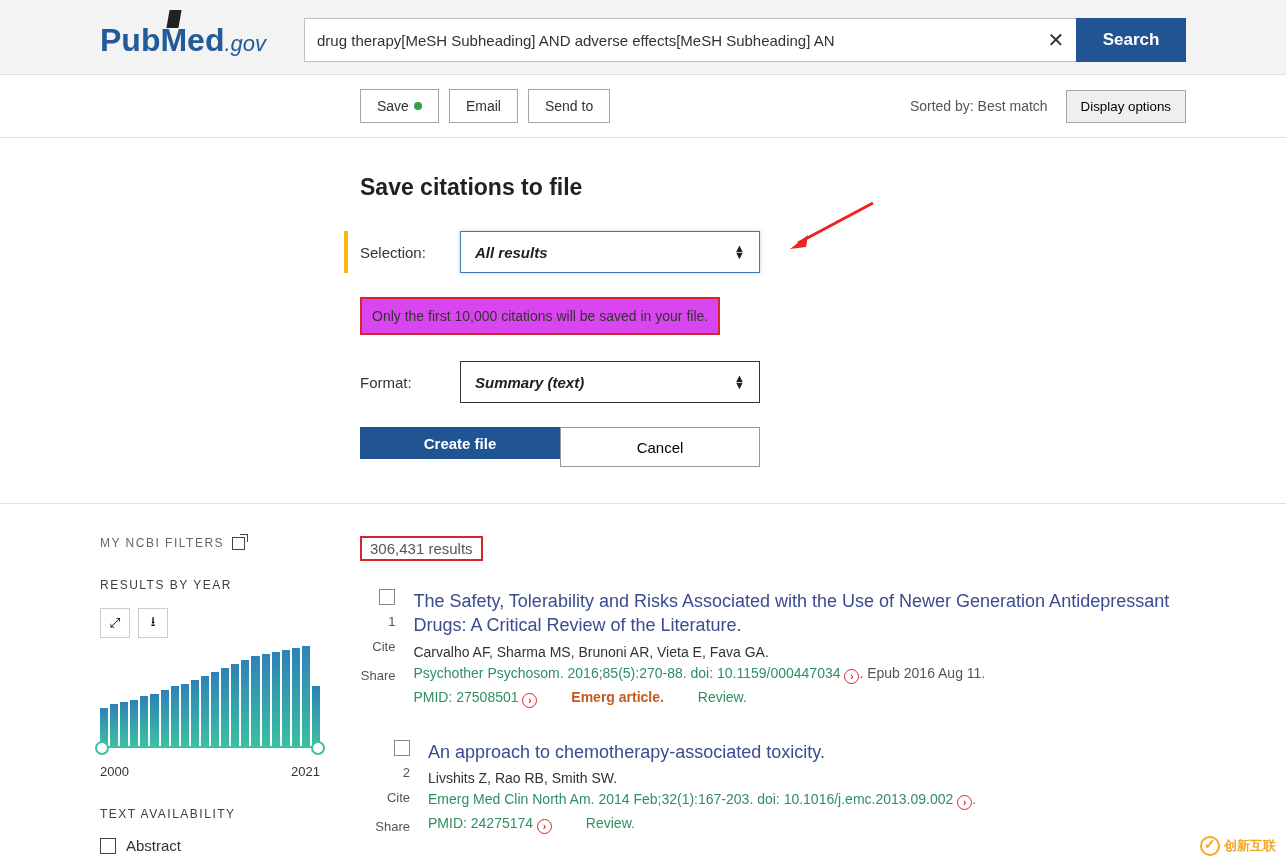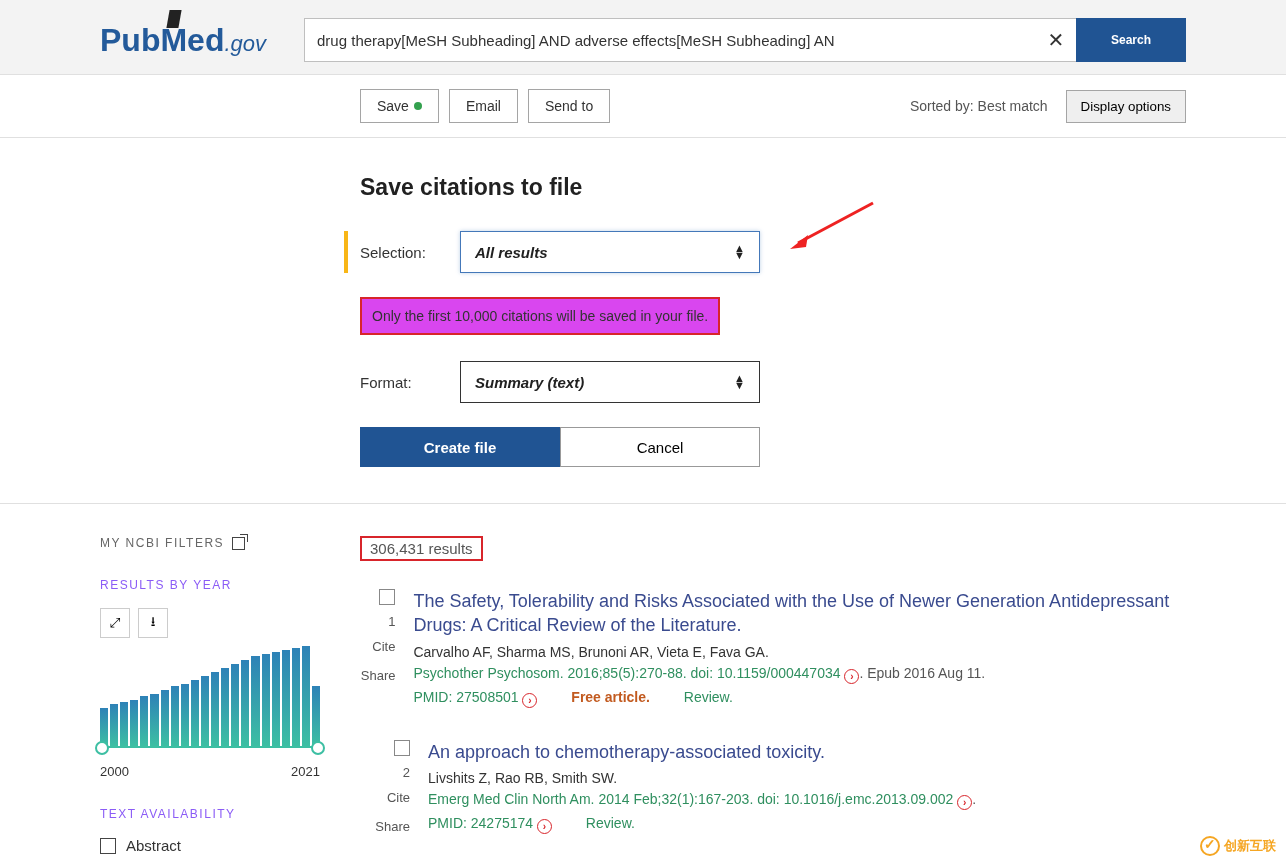--- a/index.html
+++ b/index.html
@@ -7,51 +7,51 @@
 .header { background: #f3f3f3; padding: 18px 0 12px; border-bottom: 1px solid #e0e0e0; }
 .header-inner { max-width: 1086px; margin: 0 auto; display: flex; align-items: flex-start; gap: 38px; }
 .logo { display: flex; align-items: baseline; font-size: 32px; font-weight: 700; color: #235a9a; padding-top: 4px; }
 .logo .m-wrap { position: relative; display: inline-block; }
 .logo .m-wrap::before { content: ""; position: absolute; top: -12px; left: 8px; width: 12px; height: 18px; background: #222; transform: skewX(-10deg); }
 .logo .gov { font-style: italic; font-weight: 400; font-size: 22px; }
 .search-wrap { flex: 1; }
 .search-row { display: flex; }
 .search-input { flex: 1; height: 44px; border: 1px solid #bfbfbf; border-right: none; padding: 0 40px 0 12px; font-size: 15px; color: #333; }
 .clear-x { width: 40px; height: 44px; border: 1px solid #bfbfbf; border-left: none; border-right: none; background: #fff; font-size: 20px; color: #333; cursor: pointer; display:flex; align-items:center; justify-content:center; }
-.search-btn { width: 110px; height: 44px; background: #205493; color: #fff; border: none; font-size: 12px; font-weight: 700; cursor: pointer; }
+.search-btn { width: 110px; height: 44px; background: #205493; color: #fff; border: none; font-size: 17px; font-weight: 700; cursor: pointer; }
 .sub-links { display: flex; justify-content: space-between; margin-top: 10px; font-size: 14px; }
 .sub-links-left a { color: #1e6fb7; text-decoration: none; margin-right: 18px; cursor: pointer; }
 .sub-links-right a { color: #1e6fb7; text-decoration: none; cursor: pointer; }
 .toolbar { border-bottom: 1px solid #e0e0e0; padding: 14px 0; }
 .toolbar-inner { max-width: 1086px; margin: 0 auto; display: flex; align-items: center; justify-content: space-between; padding-left: 260px; }
 .toolbar-left { display: flex; gap: 10px; }
 .toolbar-btn { border: 1px solid #a5a5a5; background: #fff; padding: 8px 16px; font-size: 14px; color: #333; cursor: pointer; display: inline-flex; align-items: center; gap: 5px; }
 .save-dot { width: 8px; height: 8px; border-radius: 50%; background: #33a14e; display: inline-block; }
 .toolbar-right { display: flex; align-items: center; gap: 18px; font-size: 14px; color: #555; }
 .display-opts { border: 1px solid #a5a5a5; padding: 8px 14px; cursor: pointer; }
 .save-panel { max-width: 1086px; margin: 0 auto; padding: 36px 0 36px 260px; }
 .save-title { font-size: 23px; font-weight: 700; margin-bottom: 30px; }
 .form-row { display: flex; align-items: center; gap: 28px; margin-bottom: 18px; }
 .form-row.ylw  { border-left: 4px solid #f8b617; padding-left: 12px; margin-left: -16px; }
 .form-label { width: 72px; font-size: 15px; color: #333; }
 .select-box { width: 300px; height: 42px; border: 1px solid #4478b9; background: #fff; padding: 0 14px; display: flex; align-items: center; justify-content: space-between; font-size: 15px; font-weight: 700; cursor: pointer; box-shadow: 0 0 4px rgba(68,120,185,0.35); font-style: italic; }
 .select-box.plain { border: 1px solid #333; box-shadow: none; }
 .sort-arrows { font-size: 11px; line-height: 7px; display: flex; flex-direction: column; }
 .warn-box { background: #d946ef; border: 2px solid #d8252b; padding: 9px 10px; font-size: 14px; color: #333; margin: 6px 0 22px 0; display: inline-block; }
 .btn-row { display: flex; }
-.btn-create { width: 200px; height: 40px; background: #205493; color: #fff; border: none; font-size: 15px; font-weight: 700; cursor: pointer; }
+.btn-create { width: 200px; height: 32px; background: #205493; color: #fff; border: none; font-size: 15px; font-weight: 700; cursor: pointer; }
 .btn-cancel { width: 200px; height: 40px; background: #fff; border: 1px solid #999; font-size: 15px; cursor: pointer; }
 .arrow-annot { position: absolute; width: 90px; height: 50px; pointer-events: none; }
 .divider-full { border-top: 1px solid #e0e0e0; }
 .content { max-width: 1086px; margin: 0 auto; display: flex; gap: 40px; padding-top: 32px; }
 .sidebar { width: 220px; font-size: 13px; }
 .side-heading { letter-spacing: 1.5px; color: #666; font-size: 12px; margin-bottom: 20px; display: flex; align-items: center; gap: 8px; }
 .ext-icon { width: 13px; height: 13px; border: 1.5px solid #444; position: relative; display: inline-block; }
 .ext-icon::after { content: ""; position: absolute; top: -4px; right: -4px; width: 7px; height: 7px; border-top: 1.5px solid #444; border-right: 1.5px solid #444; }
-.side-heading2 { letter-spacing: 1.5px; color: #8b5cf6; font-size: 12px; margin: 28px 0 16px; }
+.side-heading2 { letter-spacing: 1.5px; color: #404040; font-size: 12px; margin: 28px 0 16px; }
 .year-toolbar { display: flex; gap: 8px; margin-bottom: 8px; }
 .year-btn { width: 30px; height: 30px; border: 1px solid #ccc; background: #fff; display: flex; align-items: center; justify-content: center; cursor: pointer; }
 .histogram { position: relative; height: 118px; }
 .hist-bars { display: flex; align-items: flex-end; height: 100px; gap: 2px; }
 .hist-bar { flex: 1; background: linear-gradient(#2e82b7, #3dbfa3); }
 .hist-line { position: absolute; left: 0; right: 0; bottom: 16px; height: 2px; background: #3dbfa3; }
 .hist-knob { position: absolute; bottom: 9px; width: 14px; height: 14px; border-radius: 50%; background: #fff; border: 2px solid #3dbfa3; }
 .hist-labels { display: flex; justify-content: space-between; font-size: 13px; color: #333; }
 .filter-item { display: flex; align-items: center; gap: 10px; font-size: 15px; color: #333; margin-top: 10px; }
 .filter-chk { width: 16px; height: 16px; border: 1.5px solid #444; }
@@ -213,21 +213,21 @@
       <div class="num">1</div>
       <div class="act">Cite</div>
       <div class="act">Share</div>
     </div>
     <div class="result-body">
       <div class="result-title">The Safety, Tolerability and Risks Associated with the Use of Newer Generation Antidepressant Drugs: A Critical Review of the Literature.</div>
       <div class="result-authors">Carvalho AF, Sharma MS, Brunoni AR, Vieta E, Fava GA.</div>
       <div class="result-cite">Psychother Psychosom. 2016;85(5):270-88. doi: 10.1159/000447034 <span class="doi-icon">›</span><span class="epub">. Epub 2016 Aug 11.</span></div>
       <div class="result-meta">
         <span class="pmid">PMID: 27508501 <span class="doi-icon pmid-icon">›</span></span>
-        <span class="free">Free article.</span>
+        <span class="free">Emerg article.</span>
         <span class="review">Review.</span>
       </div>
     </div>
         </div>
         <div class="result-row">
     <div class="result-left">
       <span class="chk"></span>
       <div class="num">2</div>
       <div class="act">Cite</div>
       <div class="act">Share</div>

